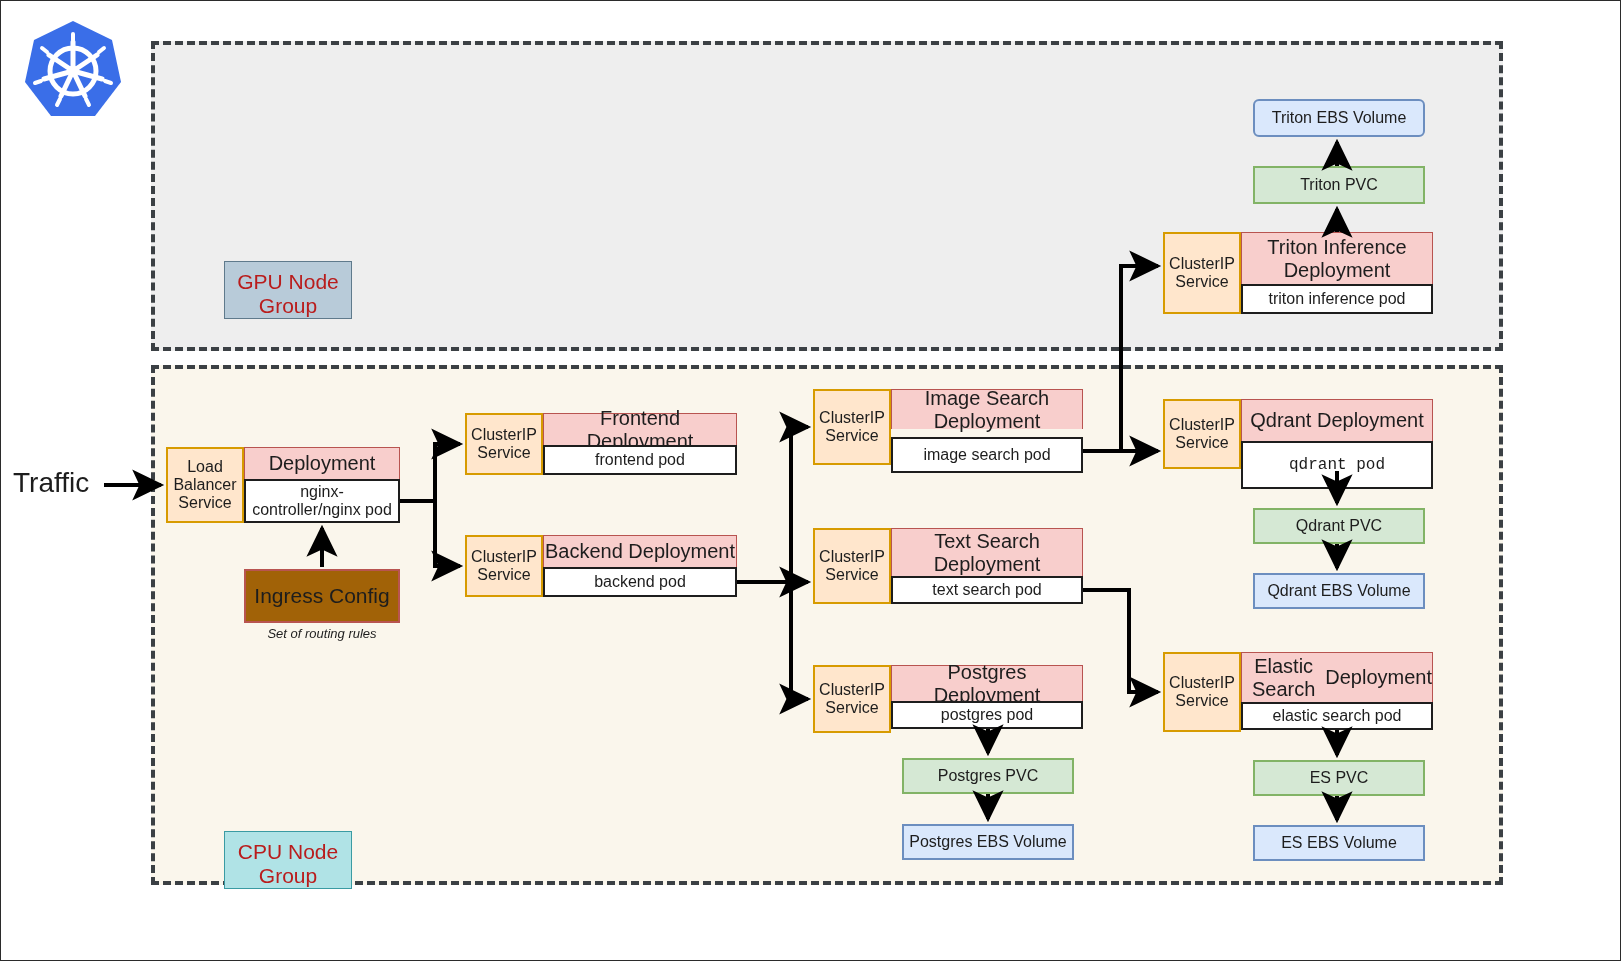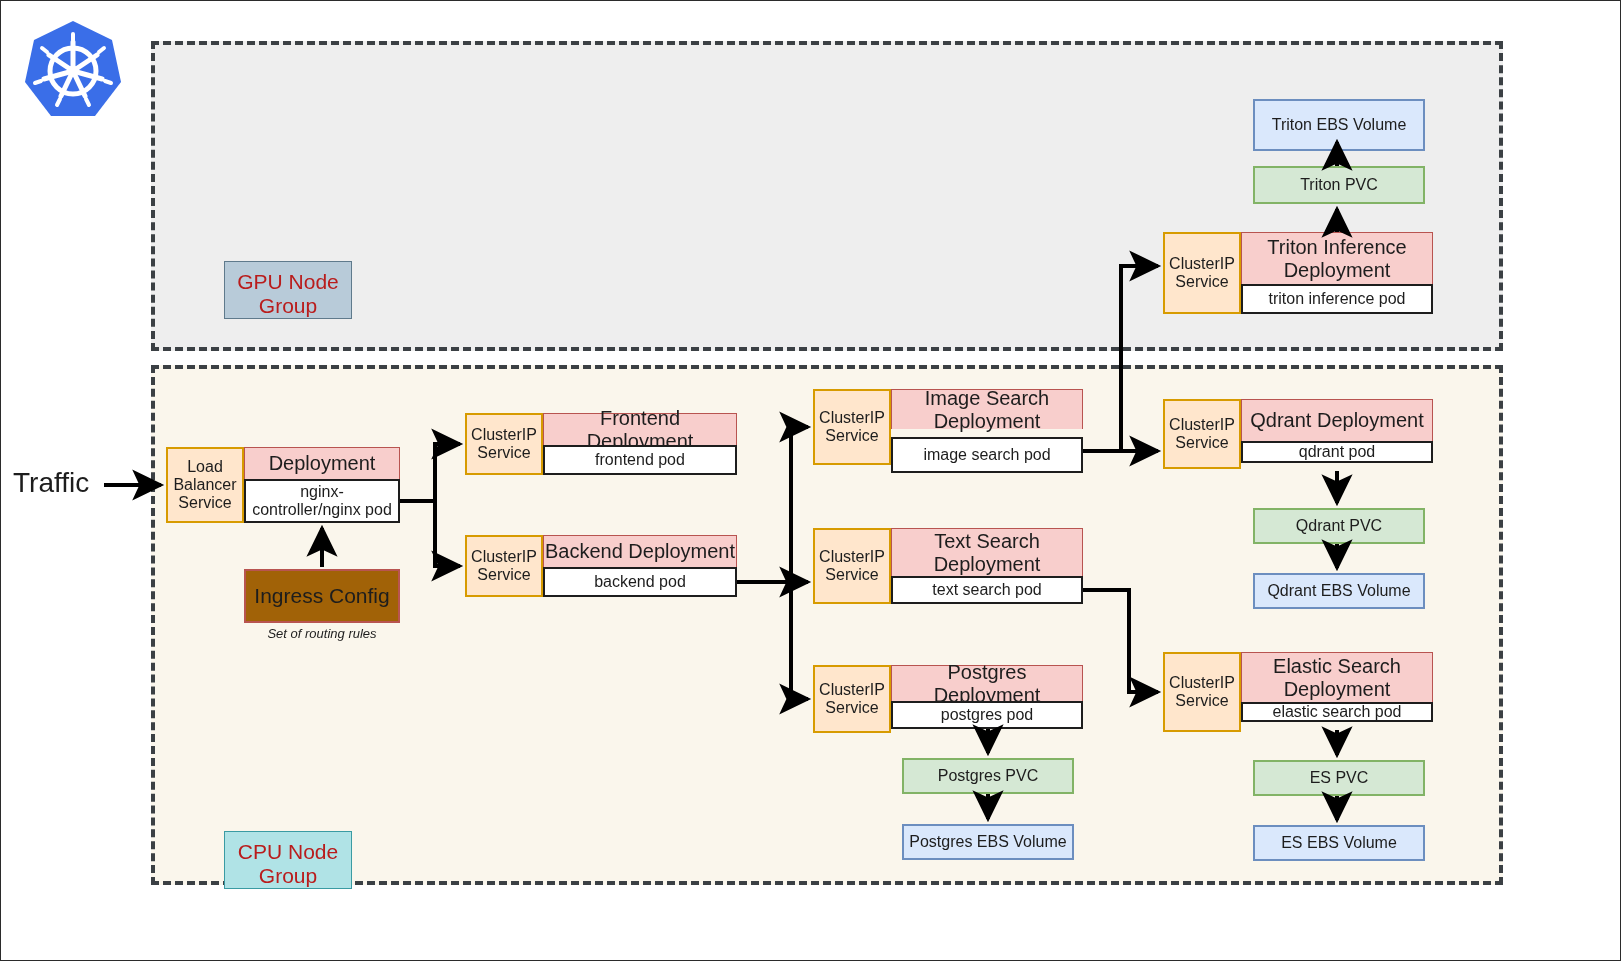--- a/index.html
+++ b/index.html
@@ -74,21 +74,21 @@
   </div>
 
   <div class="region cpu" style="left:150px;top:364px;width:1352px;height:520px;"></div>
   <div class="nodelabel cpu" style="left:223px;top:795px;width:128px;height:58px;flex-direction:column;">
     <span>CPU Node</span>
     <span>Group</span>
   </div>
 
   <div class="traffic" style="left:12px;top:466px;">Traffic</div>
 
-  <div class="box ebs" style="left:1252px;top:98px;width:172px;height:52px;">Triton EBS Volume</div>
+  <div class="box ebs" style="left:1252px;top:98px;width:172px;height:38px;border-radius:6px;">Triton EBS Volume</div>
   <div class="box pvc" style="left:1252px;top:165px;width:172px;height:38px;">Triton PVC</div>
 
   <div class="box svc" style="left:1162px;top:231px;width:78px;height:82px;">
     <span>ClusterIP</span>
     <span>Service</span>
   </div>
   <div class="box dep-head" style="left:1240px;top:231px;width:192px;height:52px;flex-direction:column;">
     <span>Triton Inference</span>
     <span>Deployment</span>
   </div>
@@ -149,33 +149,33 @@
   <div class="box dep-head" style="left:890px;top:664px;width:192px;height:36px;">Postgres Deployment</div>
   <div class="box dep-pod" style="left:890px;top:700px;width:192px;height:28px;">postgres pod</div>
   <div class="box pvc" style="left:901px;top:757px;width:172px;height:36px;">Postgres PVC</div>
   <div class="box ebs" style="left:901px;top:823px;width:172px;height:36px;">Postgres EBS Volume</div>
 
   <div class="box svc" style="left:1162px;top:398px;width:78px;height:70px;">
     <span>ClusterIP</span>
     <span>Service</span>
   </div>
   <div class="box dep-head" style="left:1240px;top:398px;width:192px;height:42px;">Qdrant Deployment</div>
-  <div class="box dep-pod" style="left:1240px;top:440px;width:192px;height:22px;">qdrant pod</div>
+  <div class="box dep-pod" style="left:1240px;top:440px;width:192px;height:48px;font-family:Liberation Mono, monospace;">qdrant pod</div>
   <div class="box pvc" style="left:1252px;top:507px;width:172px;height:36px;">Qdrant PVC</div>
   <div class="box ebs" style="left:1252px;top:572px;width:172px;height:36px;">Qdrant EBS Volume</div>
 
   <div class="box svc" style="left:1162px;top:651px;width:78px;height:80px;">
     <span>ClusterIP</span>
     <span>Service</span>
   </div>
-  <div class="box dep-head" style="left:1240px;top:651px;width:192px;height:50px;flex-direction:column;">
+  <div class="box dep-head" style="left:1240px;top:651px;width:192px;height:50px;flex-direction:row;">
     <span>Elastic Search</span>
     <span>Deployment</span>
   </div>
-  <div class="box dep-pod" style="left:1240px;top:701px;width:192px;height:20px;">elastic search pod</div>
+  <div class="box dep-pod" style="left:1240px;top:701px;width:192px;height:28px;">elastic search pod</div>
   <div class="box pvc" style="left:1252px;top:759px;width:172px;height:36px;">ES PVC</div>
   <div class="box ebs" style="left:1252px;top:824px;width:172px;height:36px;">ES EBS Volume</div>
 
   <svg id="wires">
     <defs>
       <marker id="ah" markerWidth="9" markerHeight="9" refX="7.2" refY="4.5" orient="auto" markerUnits="strokeWidth">
         <path d="M0,0.6 L8,4.5 L0,8.4 L1.8,4.5 Z" fill="#000000"></path>
       </marker>
     </defs>
     <g stroke="#000000" stroke-width="4" fill="none" marker-end="url(#ah)">

